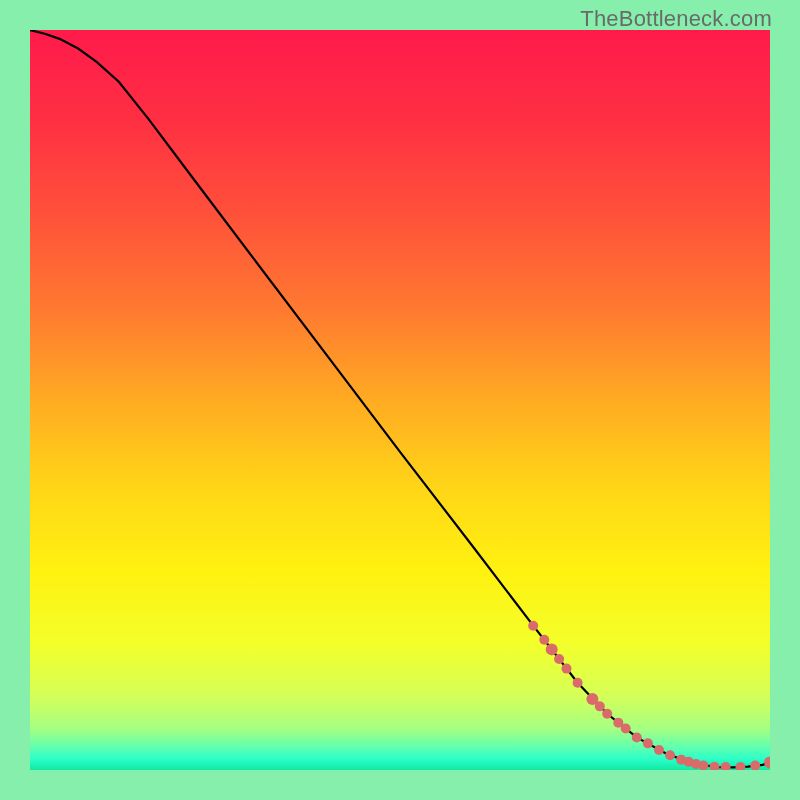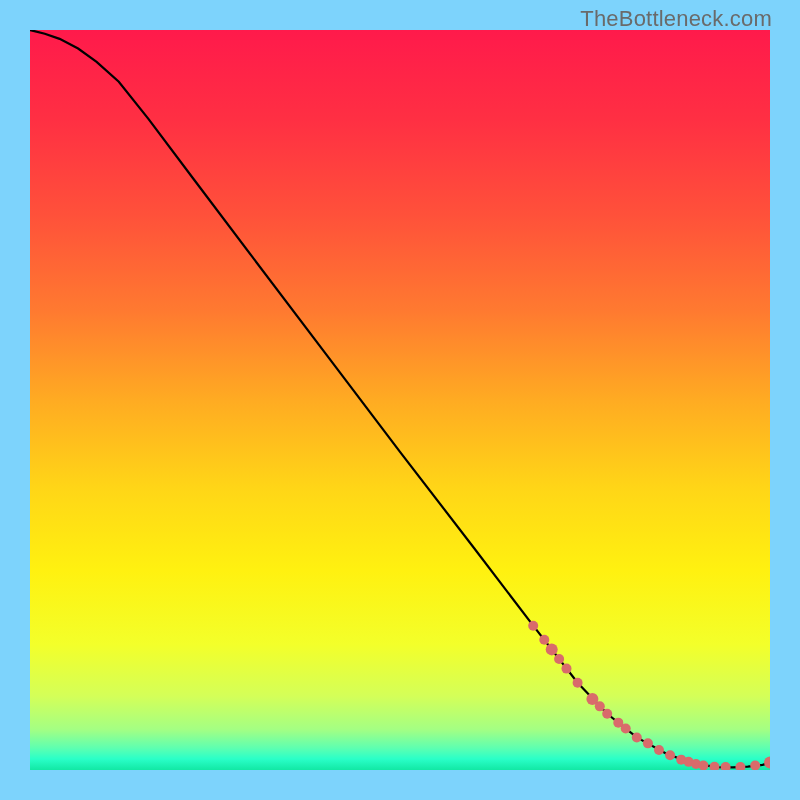--- a/index.html
+++ b/index.html
@@ -8,21 +8,21 @@
     width: 800px;
     height: 800px;
     background: #000;
     overflow: hidden;
     font-family: Arial, Helvetica, sans-serif;
   }
   .stage {
     position: relative;
     width: 800px;
     height: 800px;
-    background: #7dd3fc;
+    background: #86efac;
   }
   .plot-area {
     position: absolute;
     left: 30px;
     top: 30px;
     width: 740px;
     height: 740px;
     overflow: hidden;
   }
   .gradient {

